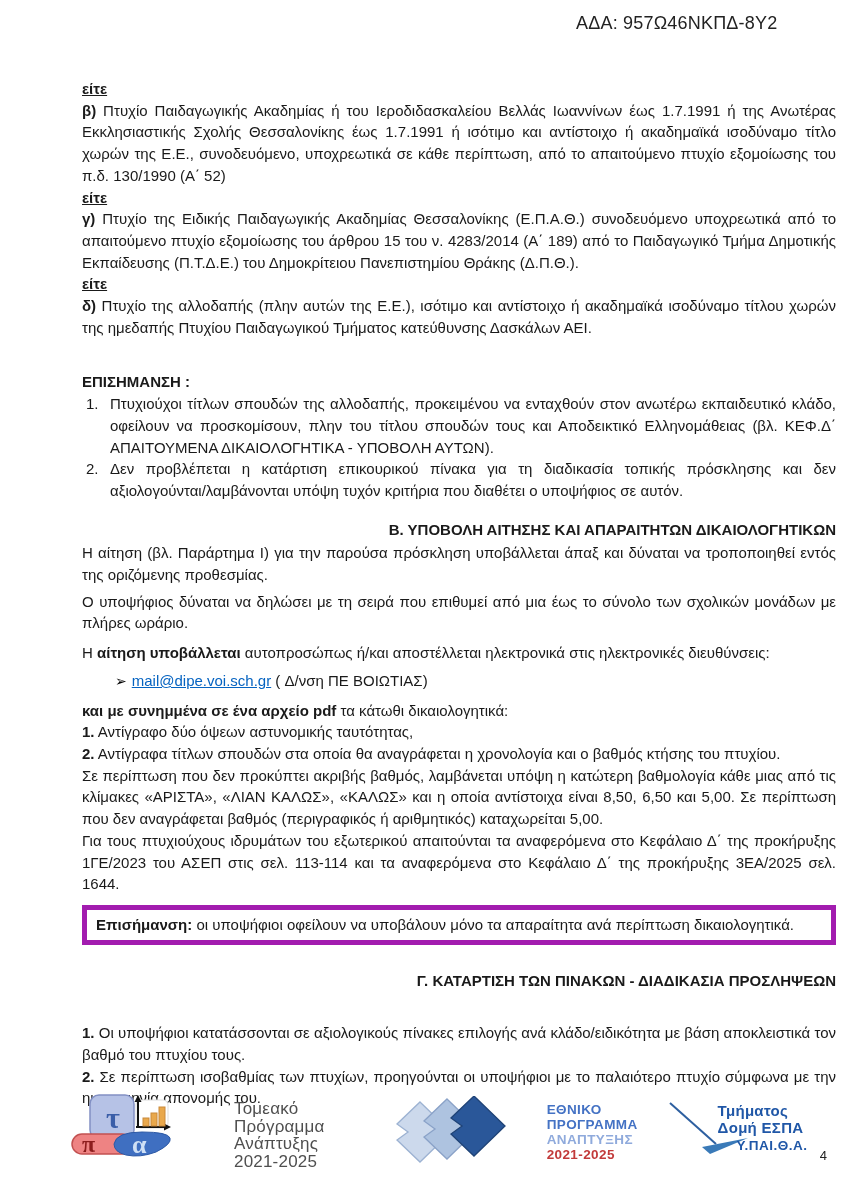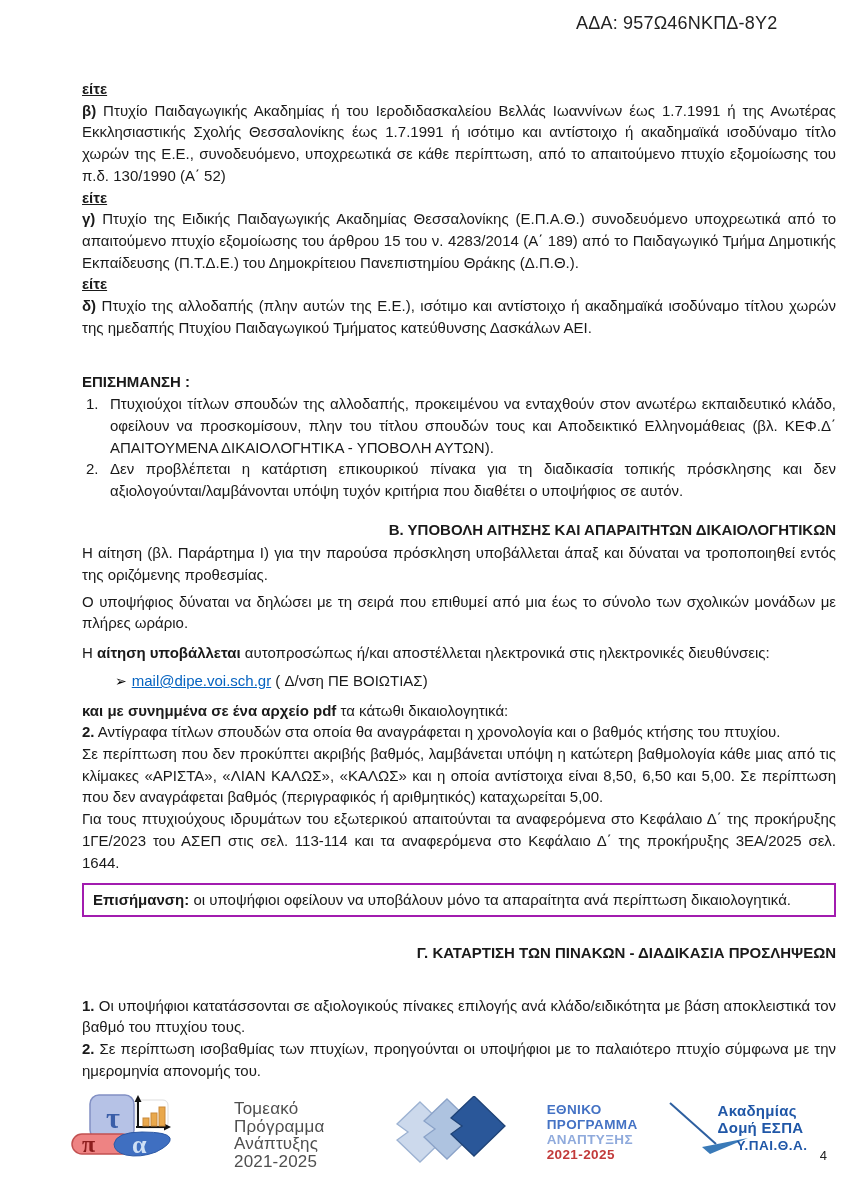--- a/index.html
+++ b/index.html
@@ -31,21 +31,21 @@
     font-weight:bold;text-align:right;
     margin-top:17px;margin-bottom:2px;
   }
   .gap-sm{margin-top:5px;}
   .gap-md{margin-top:8px;}
   .bullet-line{margin-top:6px;margin-bottom:7px;padding-left:33px;text-align:left;}
   .bullet-line .arrow{color:#000;font-size:14px;margin-right:5px;}
   a.mail-link{color:#0563c1;text-decoration:underline;cursor:pointer;}
   .docnum{font-weight:bold;}
   .note-box{
-    border:2px solid #a21caf;
+    border:5px solid #a21caf;
     margin-top:10px;
     padding:4px 9px;
     text-align:left;
   }
   .sec-c-heading{margin-top:25px;}
   .sec-c-items{margin-top:31px;}
   .footer{
     position:absolute;left:0;top:1094px;width:849px;height:80px;
   }
   .footer-row{
@@ -109,20 +109,21 @@
 
     <p class="sec-heading">Β. ΥΠΟΒΟΛΗ ΑΙΤΗΣΗΣ ΚΑΙ ΑΠΑΡΑΙΤΗΤΩΝ ΔΙΚΑΙΟΛΟΓΗΤΙΚΩΝ</p>
     <p>Η αίτηση (βλ. Παράρτημα Ι) για την παρούσα πρόσκληση υποβάλλεται άπαξ και δύναται να τροποποιηθεί εντός της οριζόμενης προθεσμίας.</p>
     <p class="gap-sm">Ο υποψήφιος δύναται να δηλώσει με τη σειρά που επιθυμεί από μια έως το σύνολο των σχολικών μονάδων με πλήρες ωράριο.</p>
     <p class="gap-md"><span>Η </span><span class="lead">αίτηση υποβάλλεται</span><span> αυτοπροσώπως ή/και αποστέλλεται ηλεκτρονικά στις ηλεκτρονικές διευθύνσεις:</span></p>
 
     <p class="bullet-line"><span class="arrow">➢</span><a class="mail-link">mail@dipe.voi.sch.gr</a><span> ( Δ/νση ΠΕ ΒΟΙΩΤΙΑΣ)</span></p>
 
     <p><span class="lead">και με συνημμένα σε ένα αρχείο pdf</span><span> τα κάτωθι δικαιολογητικά:</span></p>
 
+    <p><span class="docnum">1.</span><span> Αντίγραφο δύο όψεων αστυνομικής ταυτότητας,</span></p>
     <p><span class="docnum">2.</span><span> Αντίγραφα τίτλων σπουδών στα οποία θα αναγράφεται η χρονολογία και ο βαθμός κτήσης του πτυχίου.</span></p>
 
     <p>Σε περίπτωση που δεν προκύπτει ακριβής βαθμός, λαμβάνεται υπόψη η κατώτερη βαθμολογία κάθε μιας από τις κλίμακες «ΑΡΙΣΤΑ», «ΛΙΑΝ ΚΑΛΩΣ», «ΚΑΛΩΣ» και η οποία αντίστοιχα είναι 8,50, 6,50 και 5,00. Σε περίπτωση που δεν αναγράφεται βαθμός (περιγραφικός ή αριθμητικός) καταχωρείται 5,00.</p>
     <p>Για τους πτυχιούχους ιδρυμάτων του εξωτερικού απαιτούνται τα αναφερόμενα στο Κεφάλαιο Δ΄ της προκήρυξης 1ΓΕ/2023 του ΑΣΕΠ στις σελ. 113-114 και τα αναφερόμενα στο Κεφάλαιο Δ΄ της προκήρυξης 3ΕΑ/2025 σελ. 1644.</p>
 
     <div class="note-box"><span class="lead">Επισήμανση:</span><span> οι υποψήφιοι οφείλουν να υποβάλουν μόνο τα απαραίτητα ανά περίπτωση δικαιολογητικά.</span></div>
 
     <p class="sec-heading sec-c-heading">Γ. ΚΑΤΑΡΤΙΣΗ ΤΩΝ ΠΙΝΑΚΩΝ - ΔΙΑΔΙΚΑΣΙΑ ΠΡΟΣΛΗΨΕΩΝ</p>
     <p class="sec-c-items"><span class="docnum">1.</span><span> Οι υποψήφιοι κατατάσσονται σε αξιολογικούς πίνακες επιλογής ανά κλάδο/ειδικότητα με βάση αποκλειστικά τον βαθμό του πτυχίου τους.</span></p>
     <p><span class="docnum">2.</span><span> Σε περίπτωση ισοβαθμίας των πτυχίων, προηγούνται οι υποψήφιοι με το παλαιότερο πτυχίο σύμφωνα με την ημερομηνία απονομής του.</span></p>
@@ -170,21 +171,21 @@
         <div class="npa-l3">ΑΝΑΠΤΥΞΗΣ</div>
         <div class="npa-l4">2021-2025</div>
       </div>
 
       <div class="espa">
         <svg class="espa-swoosh" width="100" height="62" viewBox="0 0 100 62">
           <line x1="6" y1="3" x2="52" y2="44" stroke="#2d5fa0" stroke-width="2"></line>
           <path d="M 38 47 L 84 38 L 46 54 Z" fill="#3a7ab8"></path>
         </svg>
         <div class="espa-lines">
-          <div>Ακαδημίας</div>
+          <div>Τμήματος</div>
           <div>Δομή ΕΣΠΑ</div>
         </div>
         <div class="espa-sub">Υ.ΠΑΙ.Θ.Α.</div>
       </div>
 
     </div>
   </div>
 
   <div class="page-num">4</div>
 

